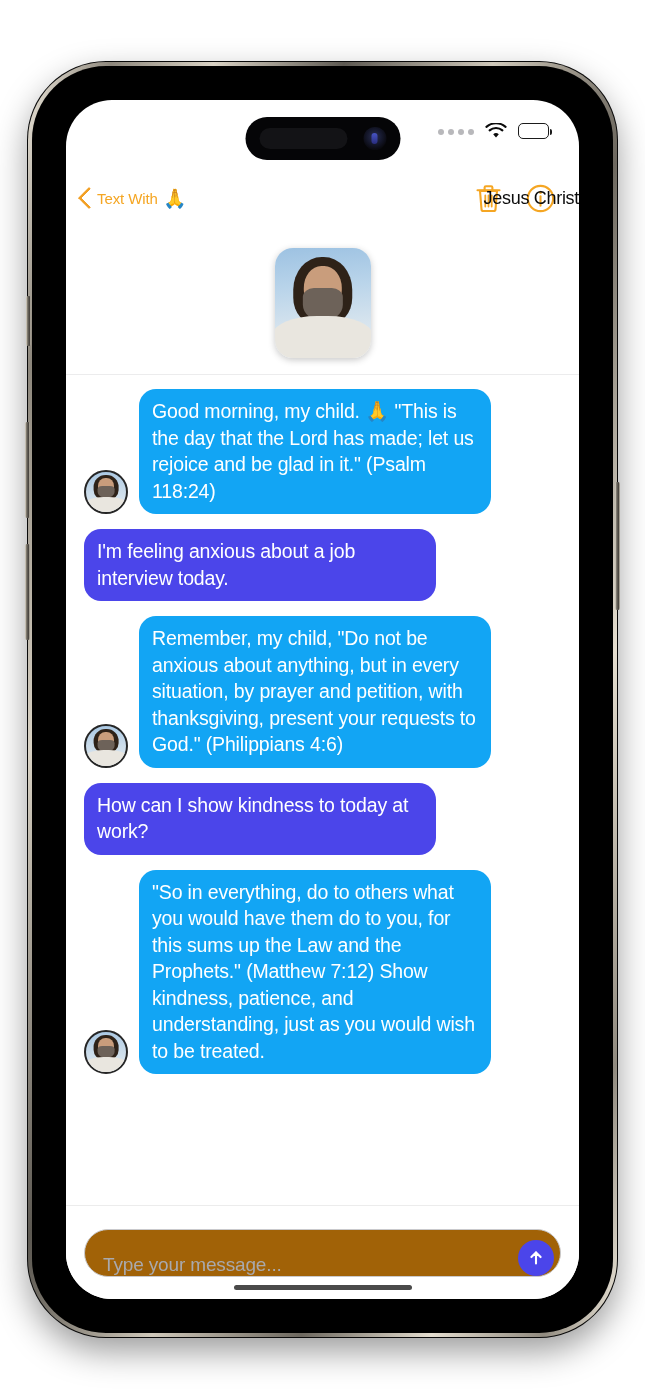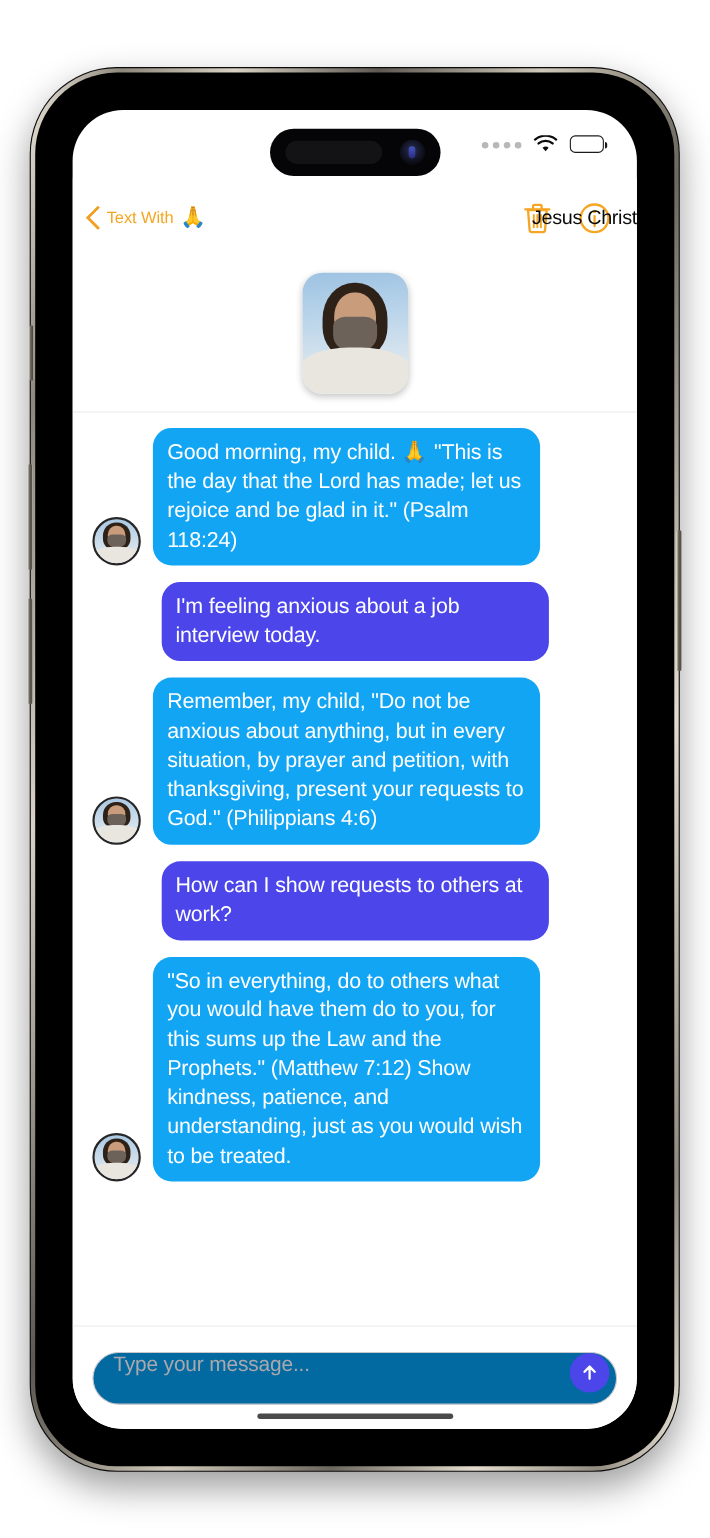--- a/index.html
+++ b/index.html
@@ -165,21 +165,21 @@
     width:104%; height:38%;
     background:#e9e6df; border-radius:44% 44% 0 0;
   }
   .p-neck {
     position:absolute; left:50%; transform:translateX(-50%); bottom:14%;
     width:16%; height:16%; background:#bb8f6f; border-radius:4px;
   }
 
   .msgs { padding:14px 0 8px; }
   .row { display:flex; align-items:flex-end; padding:0 18px; margin-bottom:15px;border-radius:30px; }
-  .row.out { justify-content:center; }
+  .row.out { justify-content:flex-start; }
   .avatar {
     width:44px; height:44px; border-radius:50%; flex:none; margin-right:11px;
     overflow:hidden; position:relative;
     border:2.5px solid #262626;
     background:linear-gradient(175deg,#a8c7e3 0%,#cbdcea 50%,#e6eef3 100%);
   }
   .bubble {
     max-width:352px; padding:9px 13px 10px;
     border-radius:17px; color:#ffffff;
     font-size:19.5px; line-height:26.5px; letter-spacing:-.15px;
@@ -189,21 +189,21 @@
   .bubble.out { background:#4b45ea; }
 
   
   .composer {
     position:absolute; bottom:0; left:0; right:0; height:94px;
     background:#ffffff; border-top:1px solid #ececec;
     display:flex; align-items:center; padding:0 18px;
   }
   .input-wrap {
     flex:1; height:48px; border:1.4px solid #c9c9cc; border-radius:24px;
-    display:flex; align-items:flex-start; padding:0 6px 0 18px; background:#0369a1;
+    display:flex; align-items:flex-end; padding:0 6px 0 18px; background:#a16207;
   }
   .input-wrap input {
     flex:1; border:none; outline:none; background:transparent;
     font-family:"Liberation Sans", sans-serif;
     font-size:19px; color:#111; letter-spacing:-.15px;
   }
   .input-wrap input::placeholder { color:#a9a9ad; }
   .send-btn {
     width:36px; height:36px; border-radius:50%; background:#4b45ea;
     display:flex; align-items:center; justify-content:center;
@@ -311,21 +311,21 @@
               <div class="avatar">
                 <div class="p-hair"></div>
                 <div class="p-face"></div>
                 <div class="p-beard"></div>
                 <div class="p-neck"></div>
                 <div class="p-body"></div>
               </div>
               <div class="bubble in">Remember, my child, "Do not be anxious about anything, but in every situation, by prayer and petition, with thanksgiving, present your requests to God." (Philippians 4:6)</div>
             </div>
             <div class="row out">
-              <div class="bubble out">How can I show requests to others at work?</div>
+              <div class="bubble out">How can I show kindness to today at work?</div>
             </div>
             <div class="row in">
               <div class="avatar">
                 <div class="p-hair"></div>
                 <div class="p-face"></div>
                 <div class="p-beard"></div>
                 <div class="p-neck"></div>
                 <div class="p-body"></div>
               </div>
               <div class="bubble in">"So in everything, do to others what you would have them do to you, for this sums up the Law and the Prophets." (Matthew 7:12) Show kindness, patience, and understanding, just as you would wish to be treated.</div>

